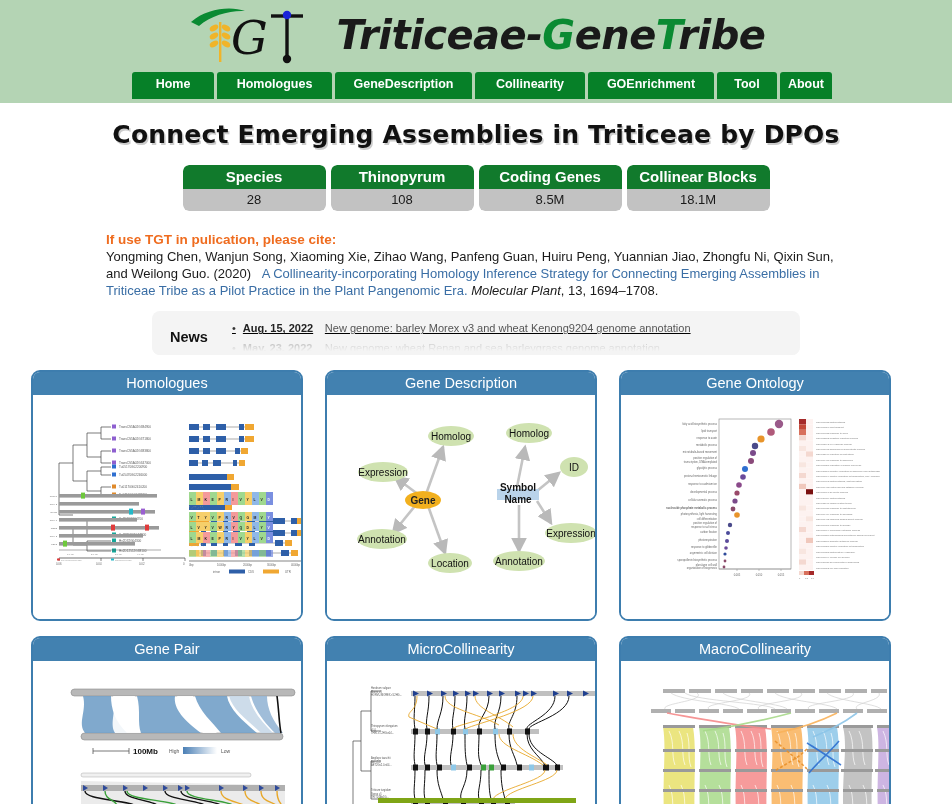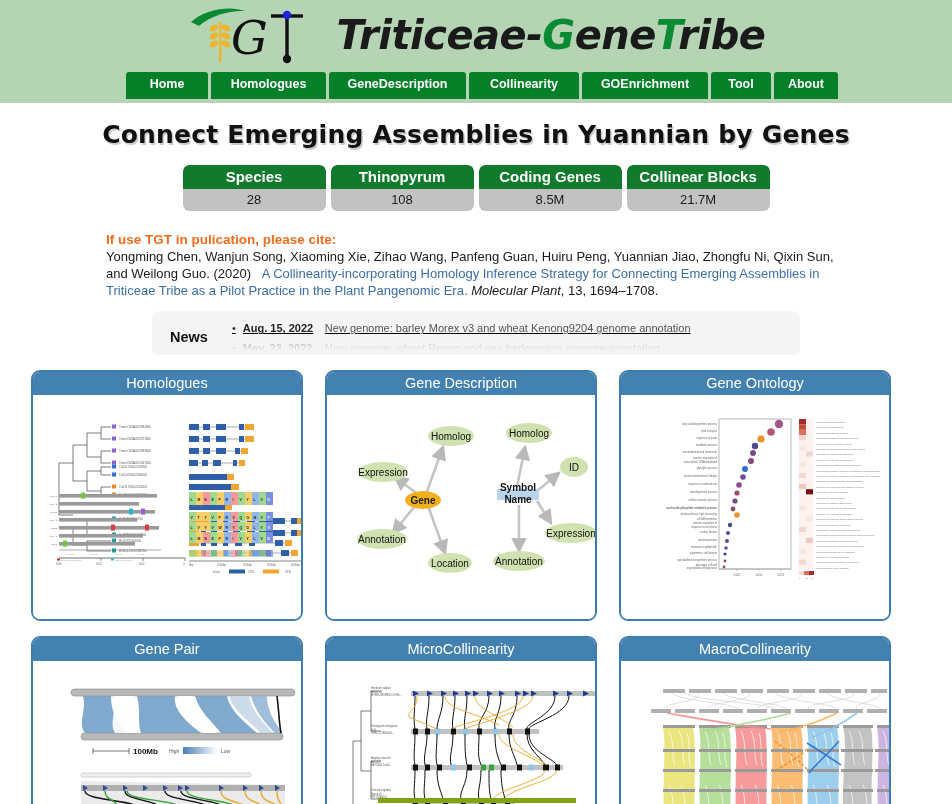--- a/index.html
+++ b/index.html
@@ -250,42 +250,42 @@
     </div>
   </div>
 
   <div class="nav">
     <div class="nav-item" style="width:82px">Home</div>
     <div class="nav-item" style="width:115px">Homologues</div>
     <div class="nav-item" style="width:137px">GeneDescription</div>
     <div class="nav-item" style="width:110px">Collinearity</div>
     <div class="nav-item" style="width:126px">GOEnrichment</div>
     <div class="nav-item" style="width:60px">Tool</div>
-    <div class="nav-item" style="width:64px">About</div>
+    <div class="nav-item" style="width:52px">About</div>
   </div>
 </div>
 
-<div class="page-title">Connect Emerging Assemblies in Yuannian by Genes</div>
+<div class="page-title">Connect Emerging Assemblies in Triticeae by DPOs</div>
 
 <div class="stats">
   <div class="stat-box">
     <div class="stat-head">Species</div>
     <div class="stat-val">28</div>
   </div>
   <div class="stat-box">
     <div class="stat-head">Thinopyrum</div>
     <div class="stat-val">108</div>
   </div>
   <div class="stat-box">
     <div class="stat-head">Coding Genes</div>
     <div class="stat-val">8.5M</div>
   </div>
   <div class="stat-box">
     <div class="stat-head">Collinear Blocks</div>
-    <div class="stat-val">21.7M</div>
+    <div class="stat-val">18.1M</div>
   </div>
 </div>
 
 <div class="cite-wrap">
   <div class="cite-head">If use TGT in pulication, please cite:</div>
   <div class="cite-body">
     <span>Yongming Chen, Wanjun Song, Xiaoming Xie, Zihao Wang, Panfeng Guan, Huiru Peng, Yuannian Jiao, Zhongfu Ni, Qixin Sun, and Weilong Guo. (2020)</span>
     <a href="#">A Collinearity-incorporating Homology Inference Strategy for Connecting Emerging Assemblies in Triticeae Tribe as a Pilot Practice in the Plant Pangenomic Era.</a>
     <span class="jname">Molecular Plant</span><span>, 13, 1694–1708.</span>
   </div>

